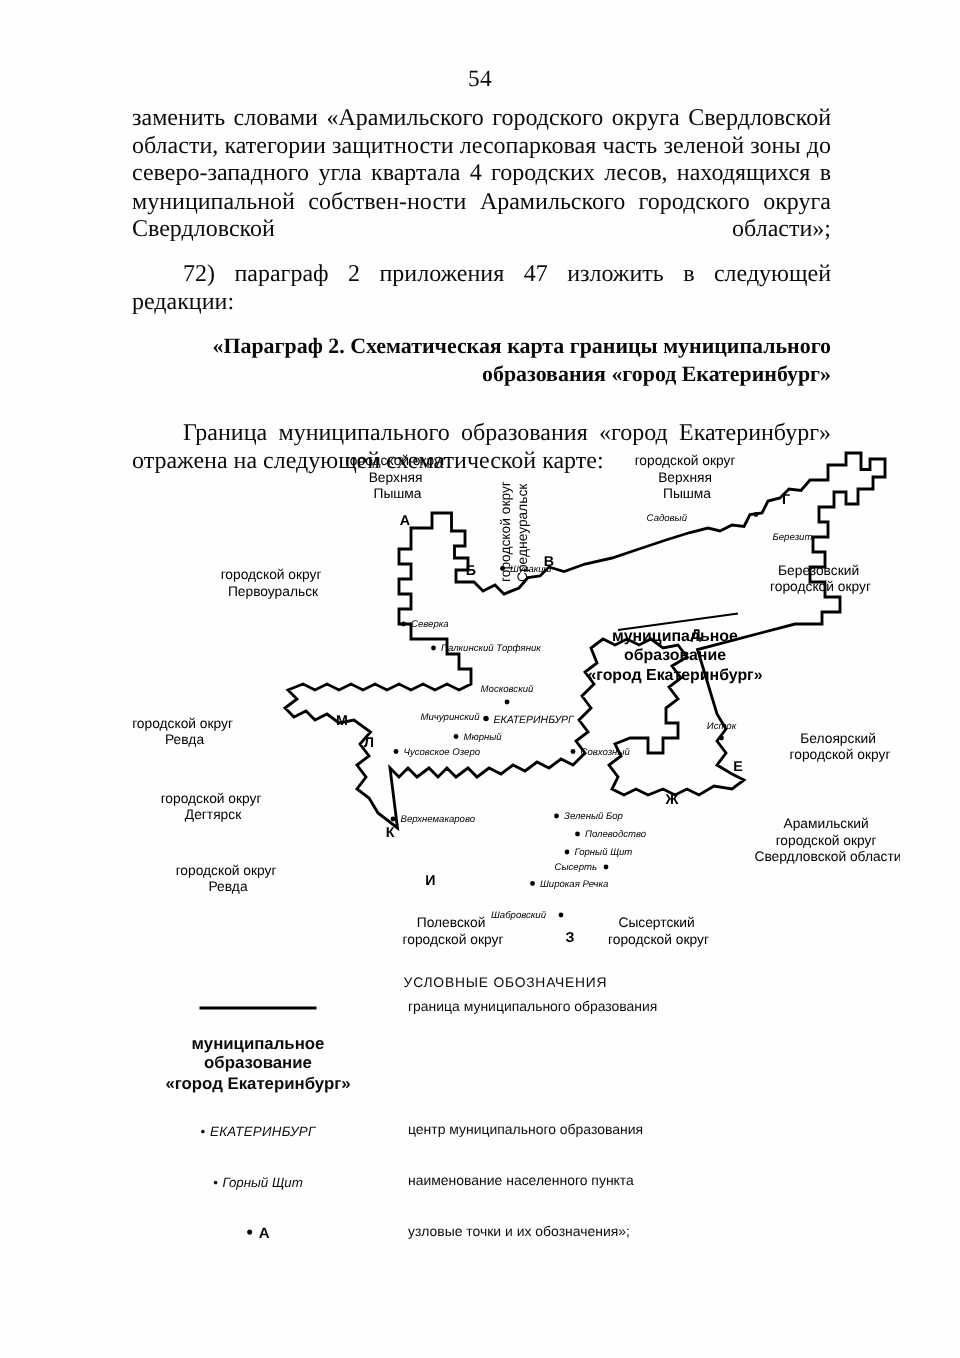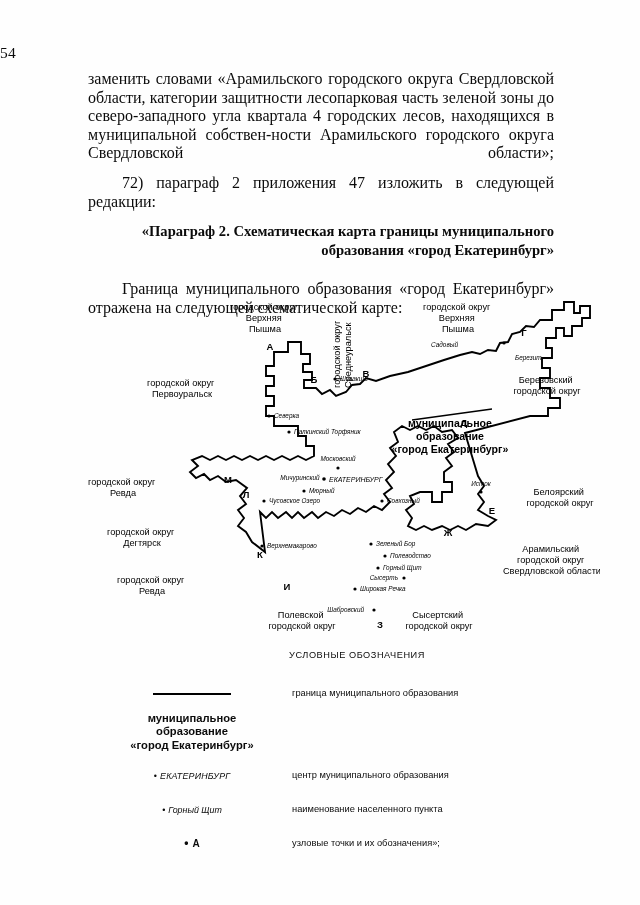--- a/index.html
+++ b/index.html
@@ -22,20 +22,21 @@
     inset: 0;
     background: #fefefe;
   }
 
   
   .page-number {
     position: absolute;
     top: 44px;
     left: 0;
     width: 640px;
+    text-align: center;
     font-size: 15.5px;
     letter-spacing: 0.3px;
   }
 
   
   .text-block {
     position: absolute;
     left: 88px;
     top: 70px;
     width: 466px;
@@ -66,33 +67,32 @@
     left: 60px;
     top: 280px;
     width: 540px;
     height: 380px;
   }
   .map-svg { display: block; }
 
   
   .legend {
     position: absolute;
-    left: 92px;
+    left: 72px;
     top: 650px;
     width: 470px;
     font-family: "Liberation Sans", "DejaVu Sans", sans-serif;
   }
   .legend-title {
     text-align: center;
     font-size: 9.2px;
     letter-spacing: 0.55px;
     margin-left: 60px;
   }
   .legend-rows {
-    margin-top: 22px;
     position: relative;
   }
   .legend-row {
     display: flex;
     align-items: center;
     min-height: 22px;
   }
   .legend-sym {
     width: 200px;
     flex: 0 0 200px;

